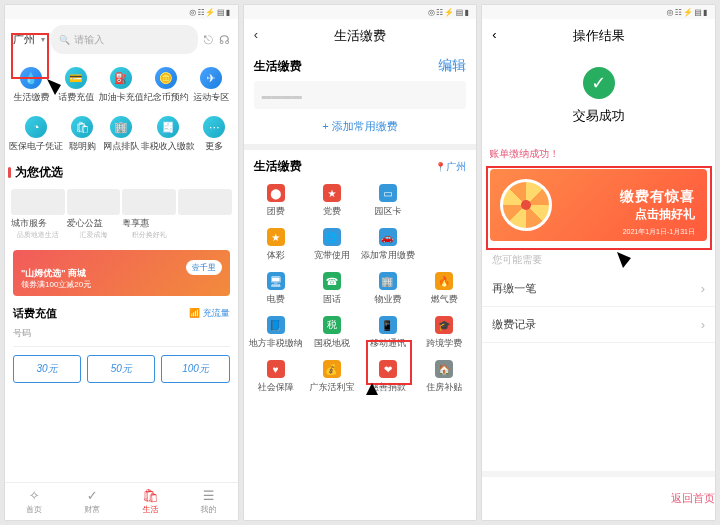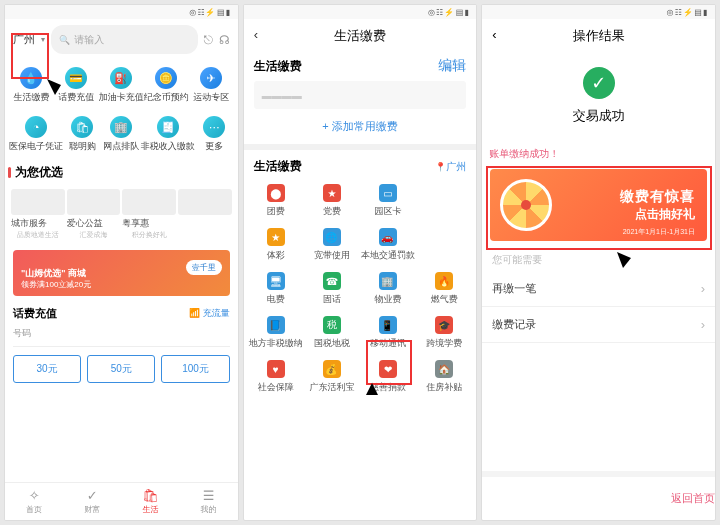--- a/index.html
+++ b/index.html
@@ -32,21 +32,21 @@
 .p1-cardsub{font-size:7px;color:#bbb;text-align:center;}
 .p1-banner{margin:6px 8px;height:46px;background:linear-gradient(135deg,#f25b5b,#f28b3c);border-radius:4px;position:relative;color:#fff;display:flex;align-items:center;padding:0 8px;font-size:9px;}
 .p1-bannertext{font-weight:600;}
 .p1-bannersub{position:absolute;bottom:6px;left:8px;font-size:8px;}
 .p1-badge{position:absolute;right:8px;top:10px;background:#fff;color:#2277cc;border-radius:10px;padding:2px 6px;font-size:8px;}
 .p1-recharge{margin:0 8px;}
 .p1-rchhead{display:flex;justify-content:space-between;align-items:center;font-size:11px;font-weight:600;padding:4px 0;}
 .p1-flow{color:#3a8ee0;font-size:9px;font-weight:400;}
 .p1-flow::before{content:"📶 ";}
 .p1-rchnum{font-size:9px;color:#999;padding:2px 0 6px;border-bottom:1px solid #eee;}
-.p1-amounts{display:flex;gap:6px;padding:8px 0;}
+.p1-amounts{display:flex;gap:6px;padding:8px 0;font-style:italic;}
 .p1-amtbtn{flex:1;border:1px solid #3a8ee0;color:#3a8ee0;border-radius:3px;text-align:center;padding:6px 0;font-size:10px;}
 .p1-tabbar{position:absolute;bottom:0;left:0;right:0;height:38px;border-top:1px solid #eee;display:flex;background:#fff;}
 .p1-tab{flex:1;display:flex;flex-direction:column;align-items:center;justify-content:center;gap:1px;font-size:8px;color:#999;}
 .p1-tab.active{color:#e33;}
 .p1-tabicon{font-size:13px;}
 .p1-cardimg{width:100%;height:26px;background:#eee;border-radius:3px;margin-bottom:2px;display:flex;align-items:center;justify-content:center;}
 
 
 .p2-header{text-align:center;padding:8px 0 6px;font-size:13px;font-weight:500;position:relative;}
 .p2-back{position:absolute;left:10px;top:8px;color:#333;font-size:13px;}
@@ -262,21 +262,21 @@
       <div class="p2-cell">
         <div class="p2-cicon ic-orange">★</div>
         <div class="p2-clabel">体彩</div>
       </div>
       <div class="p2-cell">
         <div class="p2-cicon ic-blue">🌐</div>
         <div class="p2-clabel">宽带使用</div>
       </div>
       <div class="p2-cell">
         <div class="p2-cicon ic-blue">🚗</div>
-        <div class="p2-clabel">本地交通罚款</div>
+        <div class="p2-clabel">添加常用缴费</div>
       </div>
       <div class="p2-cell"></div>
       <div class="p2-cell">
         <div class="p2-cicon ic-blue">🖥</div>
         <div class="p2-clabel">电费</div>
       </div>
       <div class="p2-cell">
         <div class="p2-cicon ic-green">☎</div>
         <div class="p2-clabel">固话</div>
       </div>

